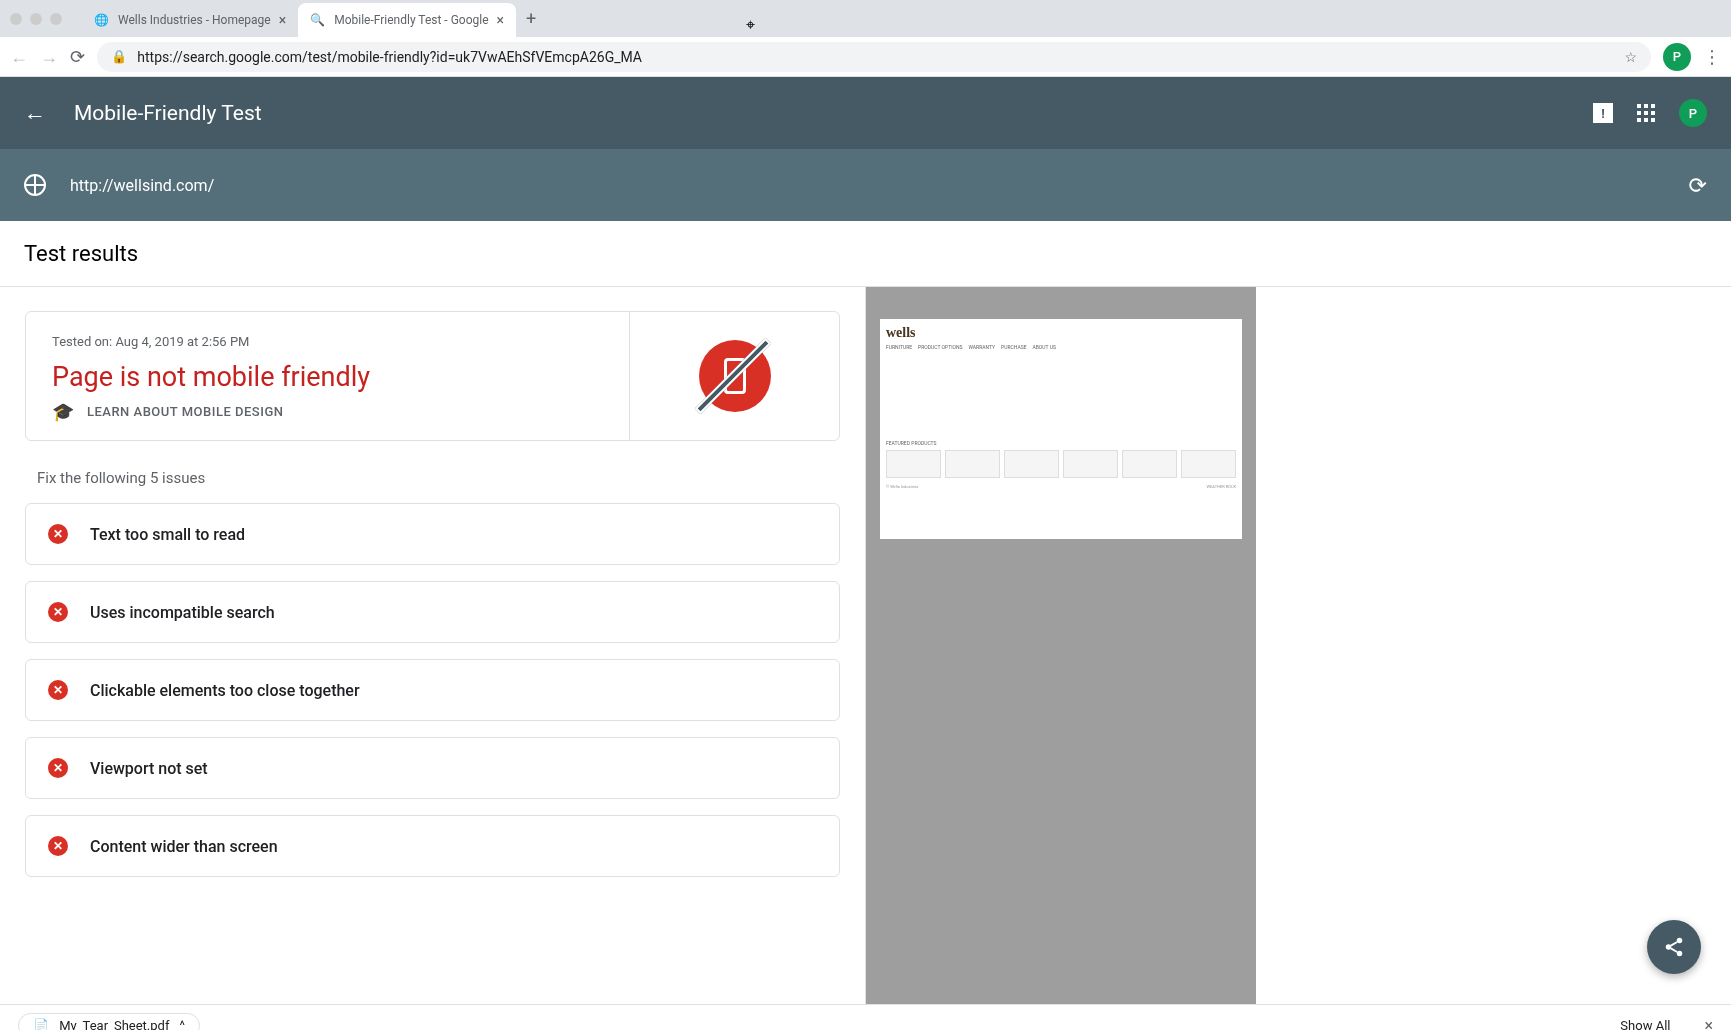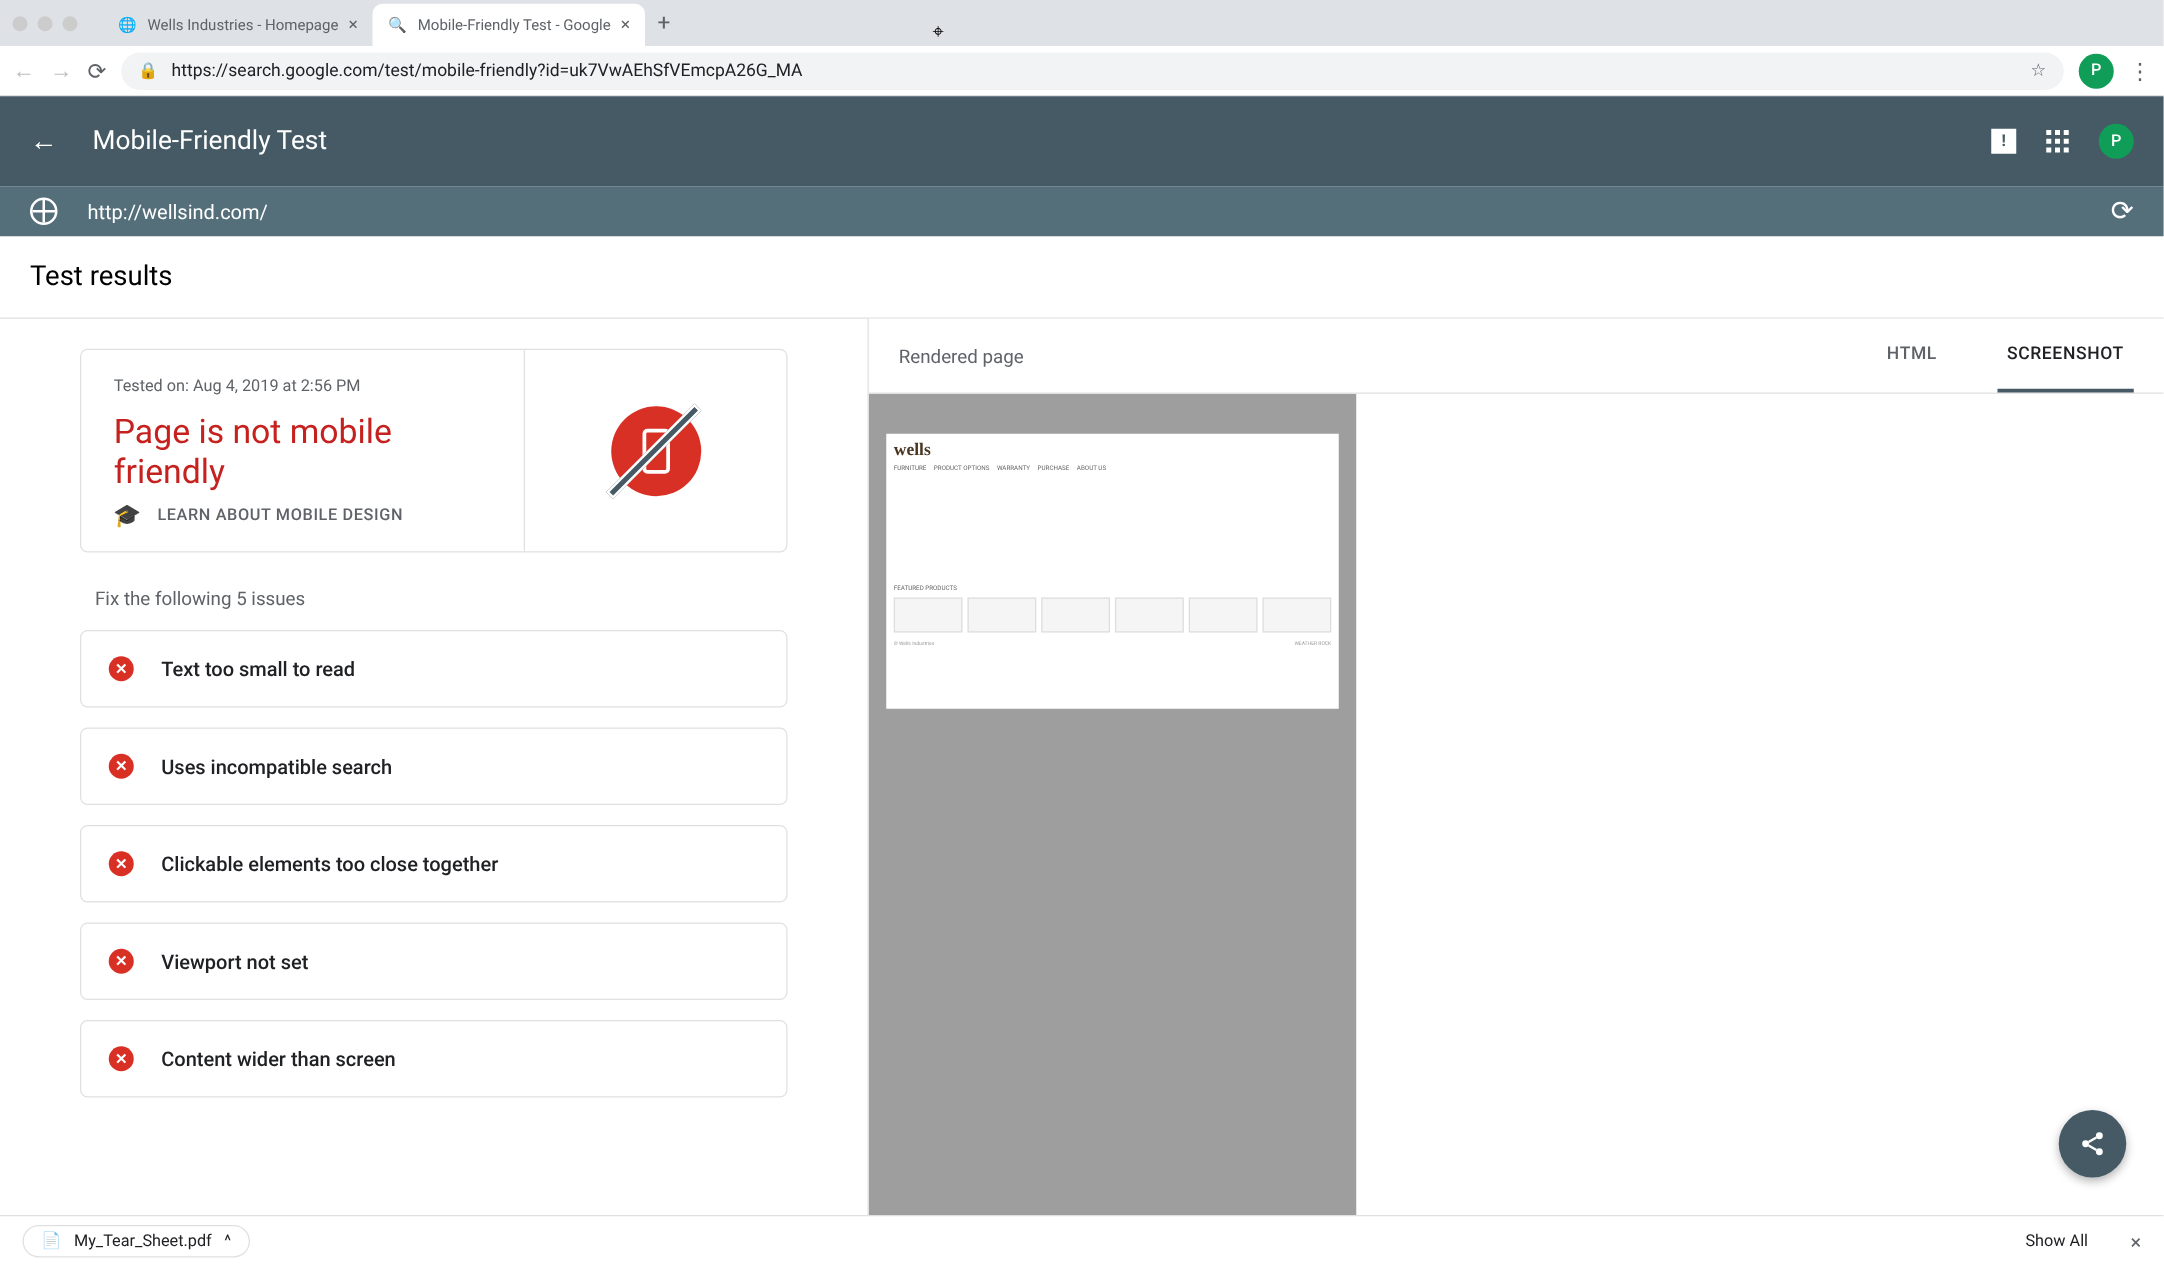--- a/index.html
+++ b/index.html
@@ -146,21 +146,21 @@
     }
     .apps-grid {
       display: grid;
       grid-template-columns: repeat(3, 4px);
       grid-template-rows: repeat(3, 4px);
       gap: 3px;
     }
     .apps-grid div { background: #fff; }
     
     .test-url-bar {
-      height: 40px;
+      height: 72px;
       background: #546e7a;
       display: flex;
       align-items: center;
       padding: 0 24px;
       gap: 24px;
       color: #fff;
     }
     .globe-icon {
       width: 22px;
       height: 22px;
@@ -196,22 +196,22 @@
       font-size: 22px;
       color: #000000;
       border-bottom: 1px solid #e0e0e0;
     }
     
     .main {
       display: flex;
       height: calc(100% - 37px - 40px - 72px - 56px - 67px - 41px);
     }
     .left-panel {
-      width: 695px;
-      padding: 24px 64px;
+      width: 866px;
+      padding: 24px 25px;
       overflow-y: auto;
       position: relative;
       border-right: 1px solid #e0e0e0;
     }
     .left-panel::-webkit-scrollbar { width: 12px; }
     .left-panel::-webkit-scrollbar-thumb { background: #bdbdbd; border-radius: 6px; }
     .result-card {
       border: 1px solid #e0e0e0;
       border-radius: 6px;
       display: flex;
@@ -531,31 +531,20 @@
       <div class="issue-icon">✕</div>
       <div class="issue-text">Viewport not set</div>
     </div>
     <div class="issue-card">
       <div class="issue-icon">✕</div>
       <div class="issue-text">Content wider than screen</div>
     </div>
   </div>
 
   <div class="right-panel">
-    <div class="right-header">
-      <span class="rendered-label">Rendered page</span>
-      <div class="right-tabs">
-        <div class="right-tab">
-          <span>HTML</span>
-        </div>
-        <div class="right-tab active">
-          <span>SCREENSHOT</span>
-        </div>
-      </div>
-    </div>
     <div class="preview-area">
       <div class="phone-preview">
         <div class="site-preview">
           <div class="site-logo">wells</div>
           <div class="site-nav">
             <span>FURNITURE</span>
             <span>PRODUCT OPTIONS</span>
             <span>WARRANTY</span>
             <span>PURCHASE</span>
             <span>ABOUT US</span>

